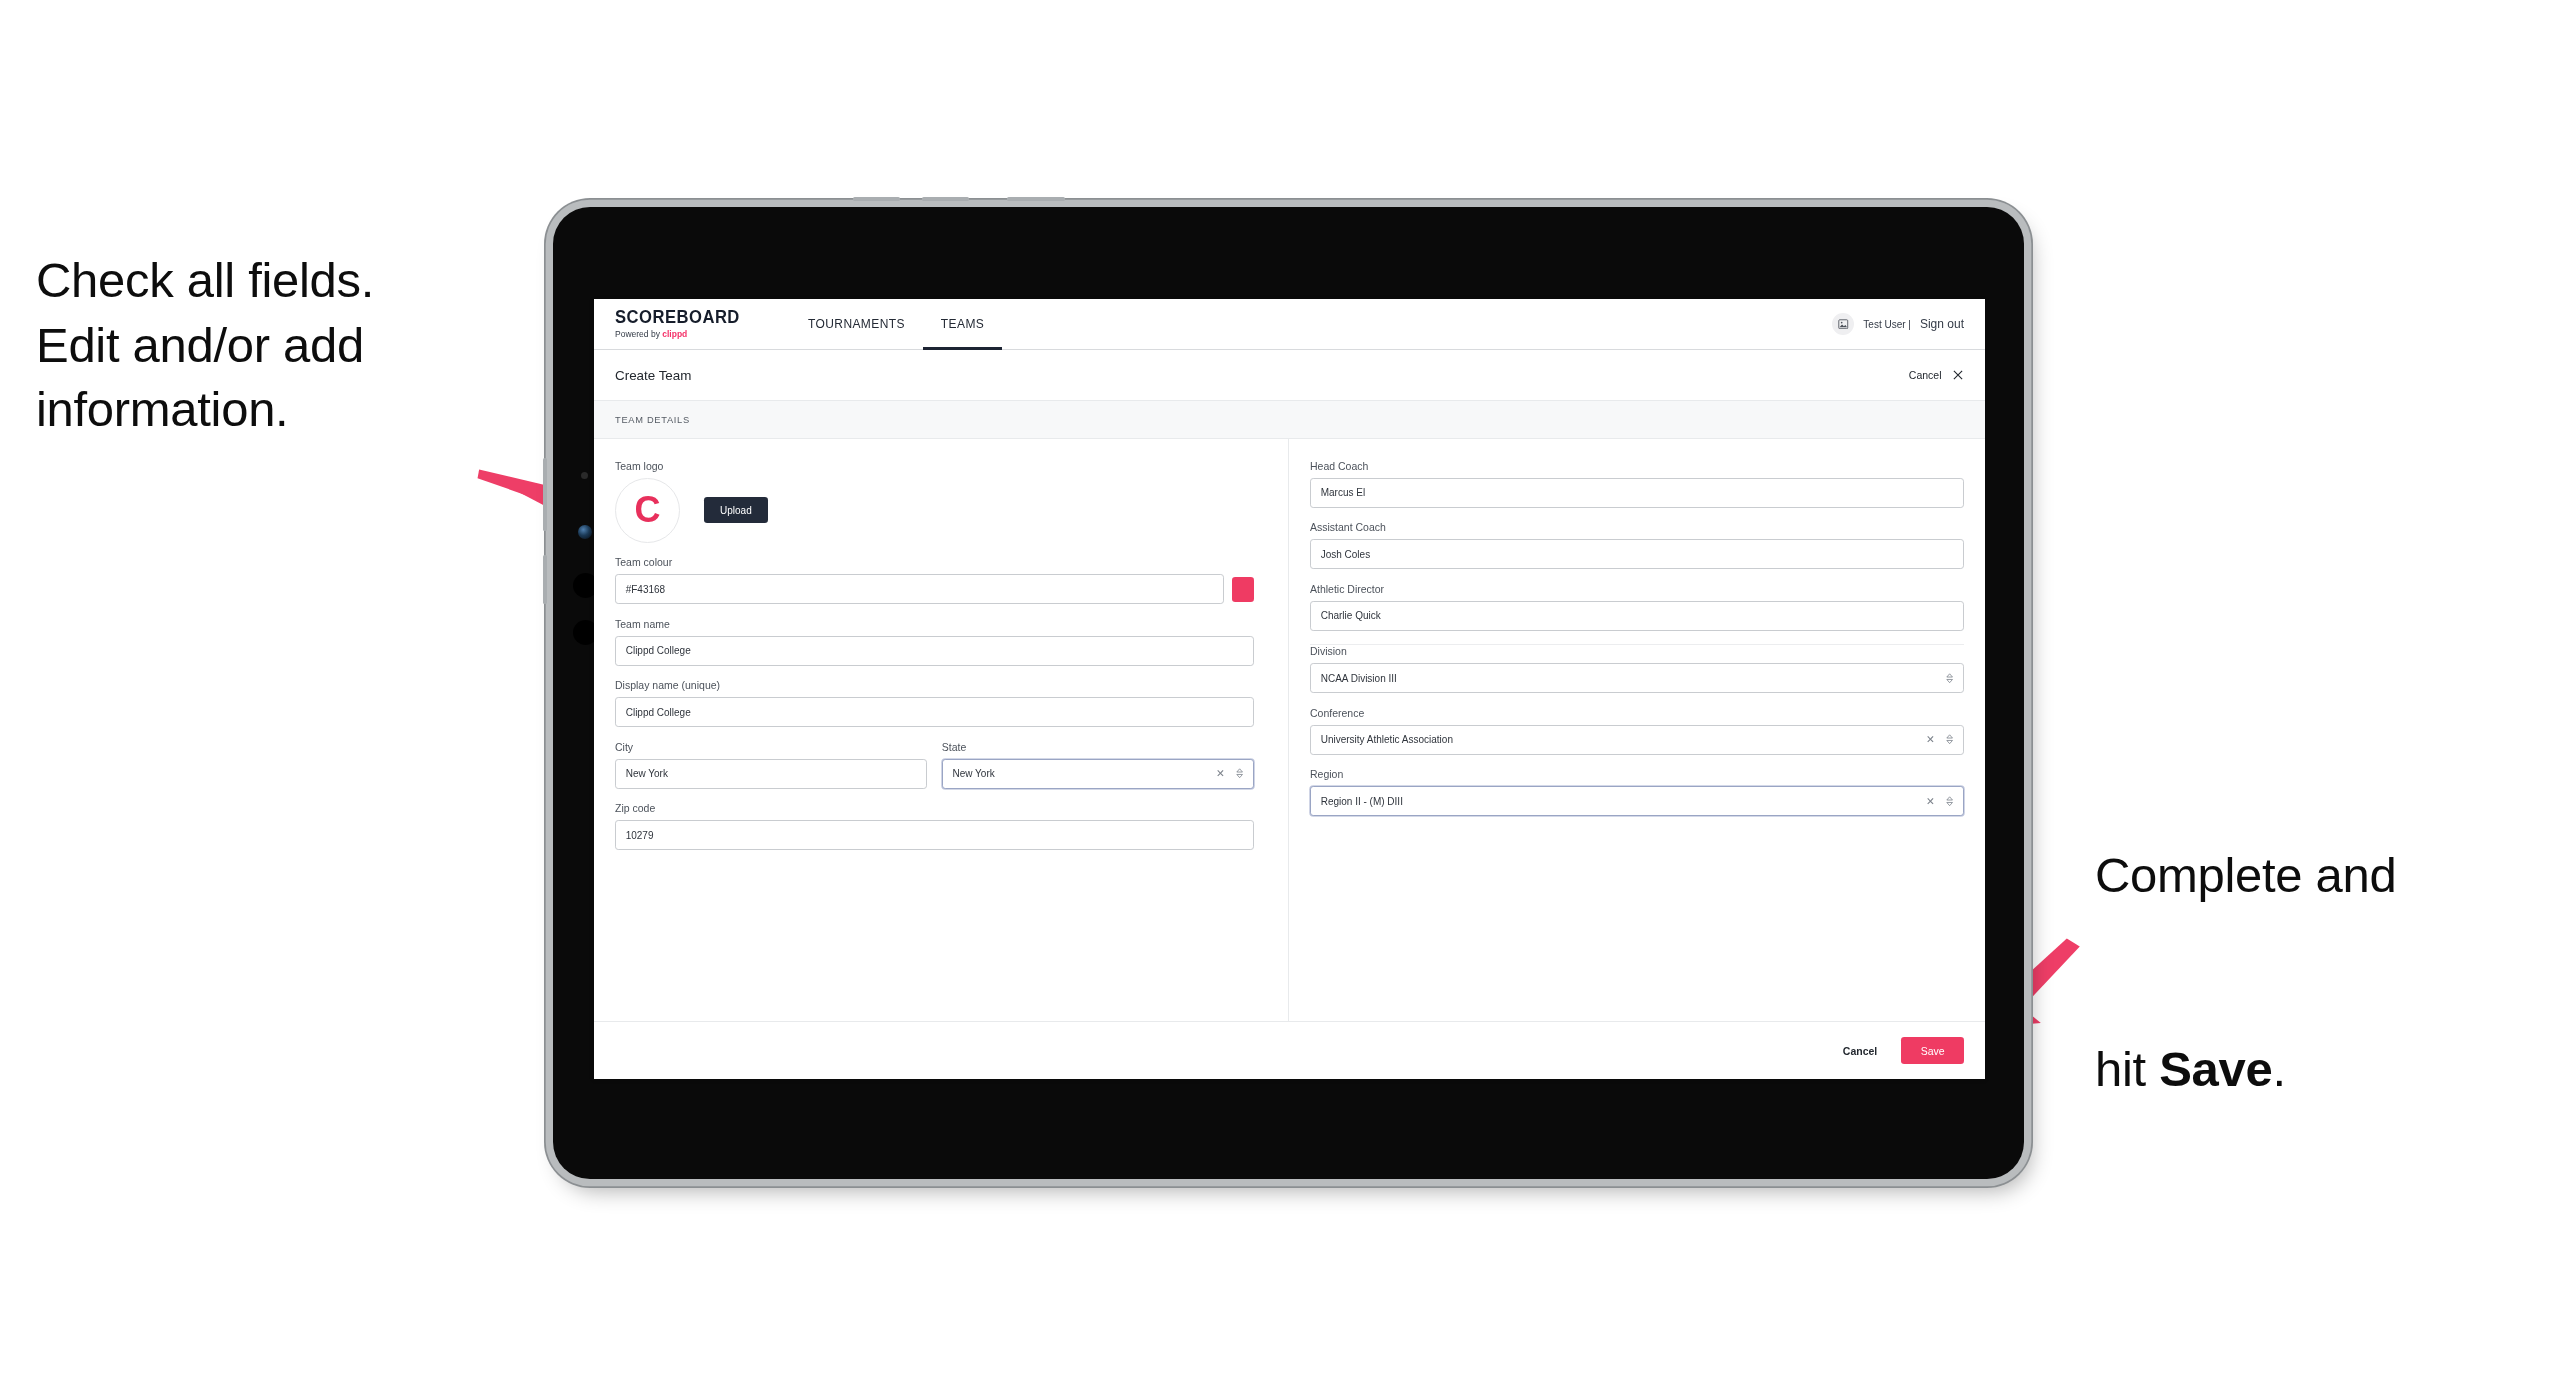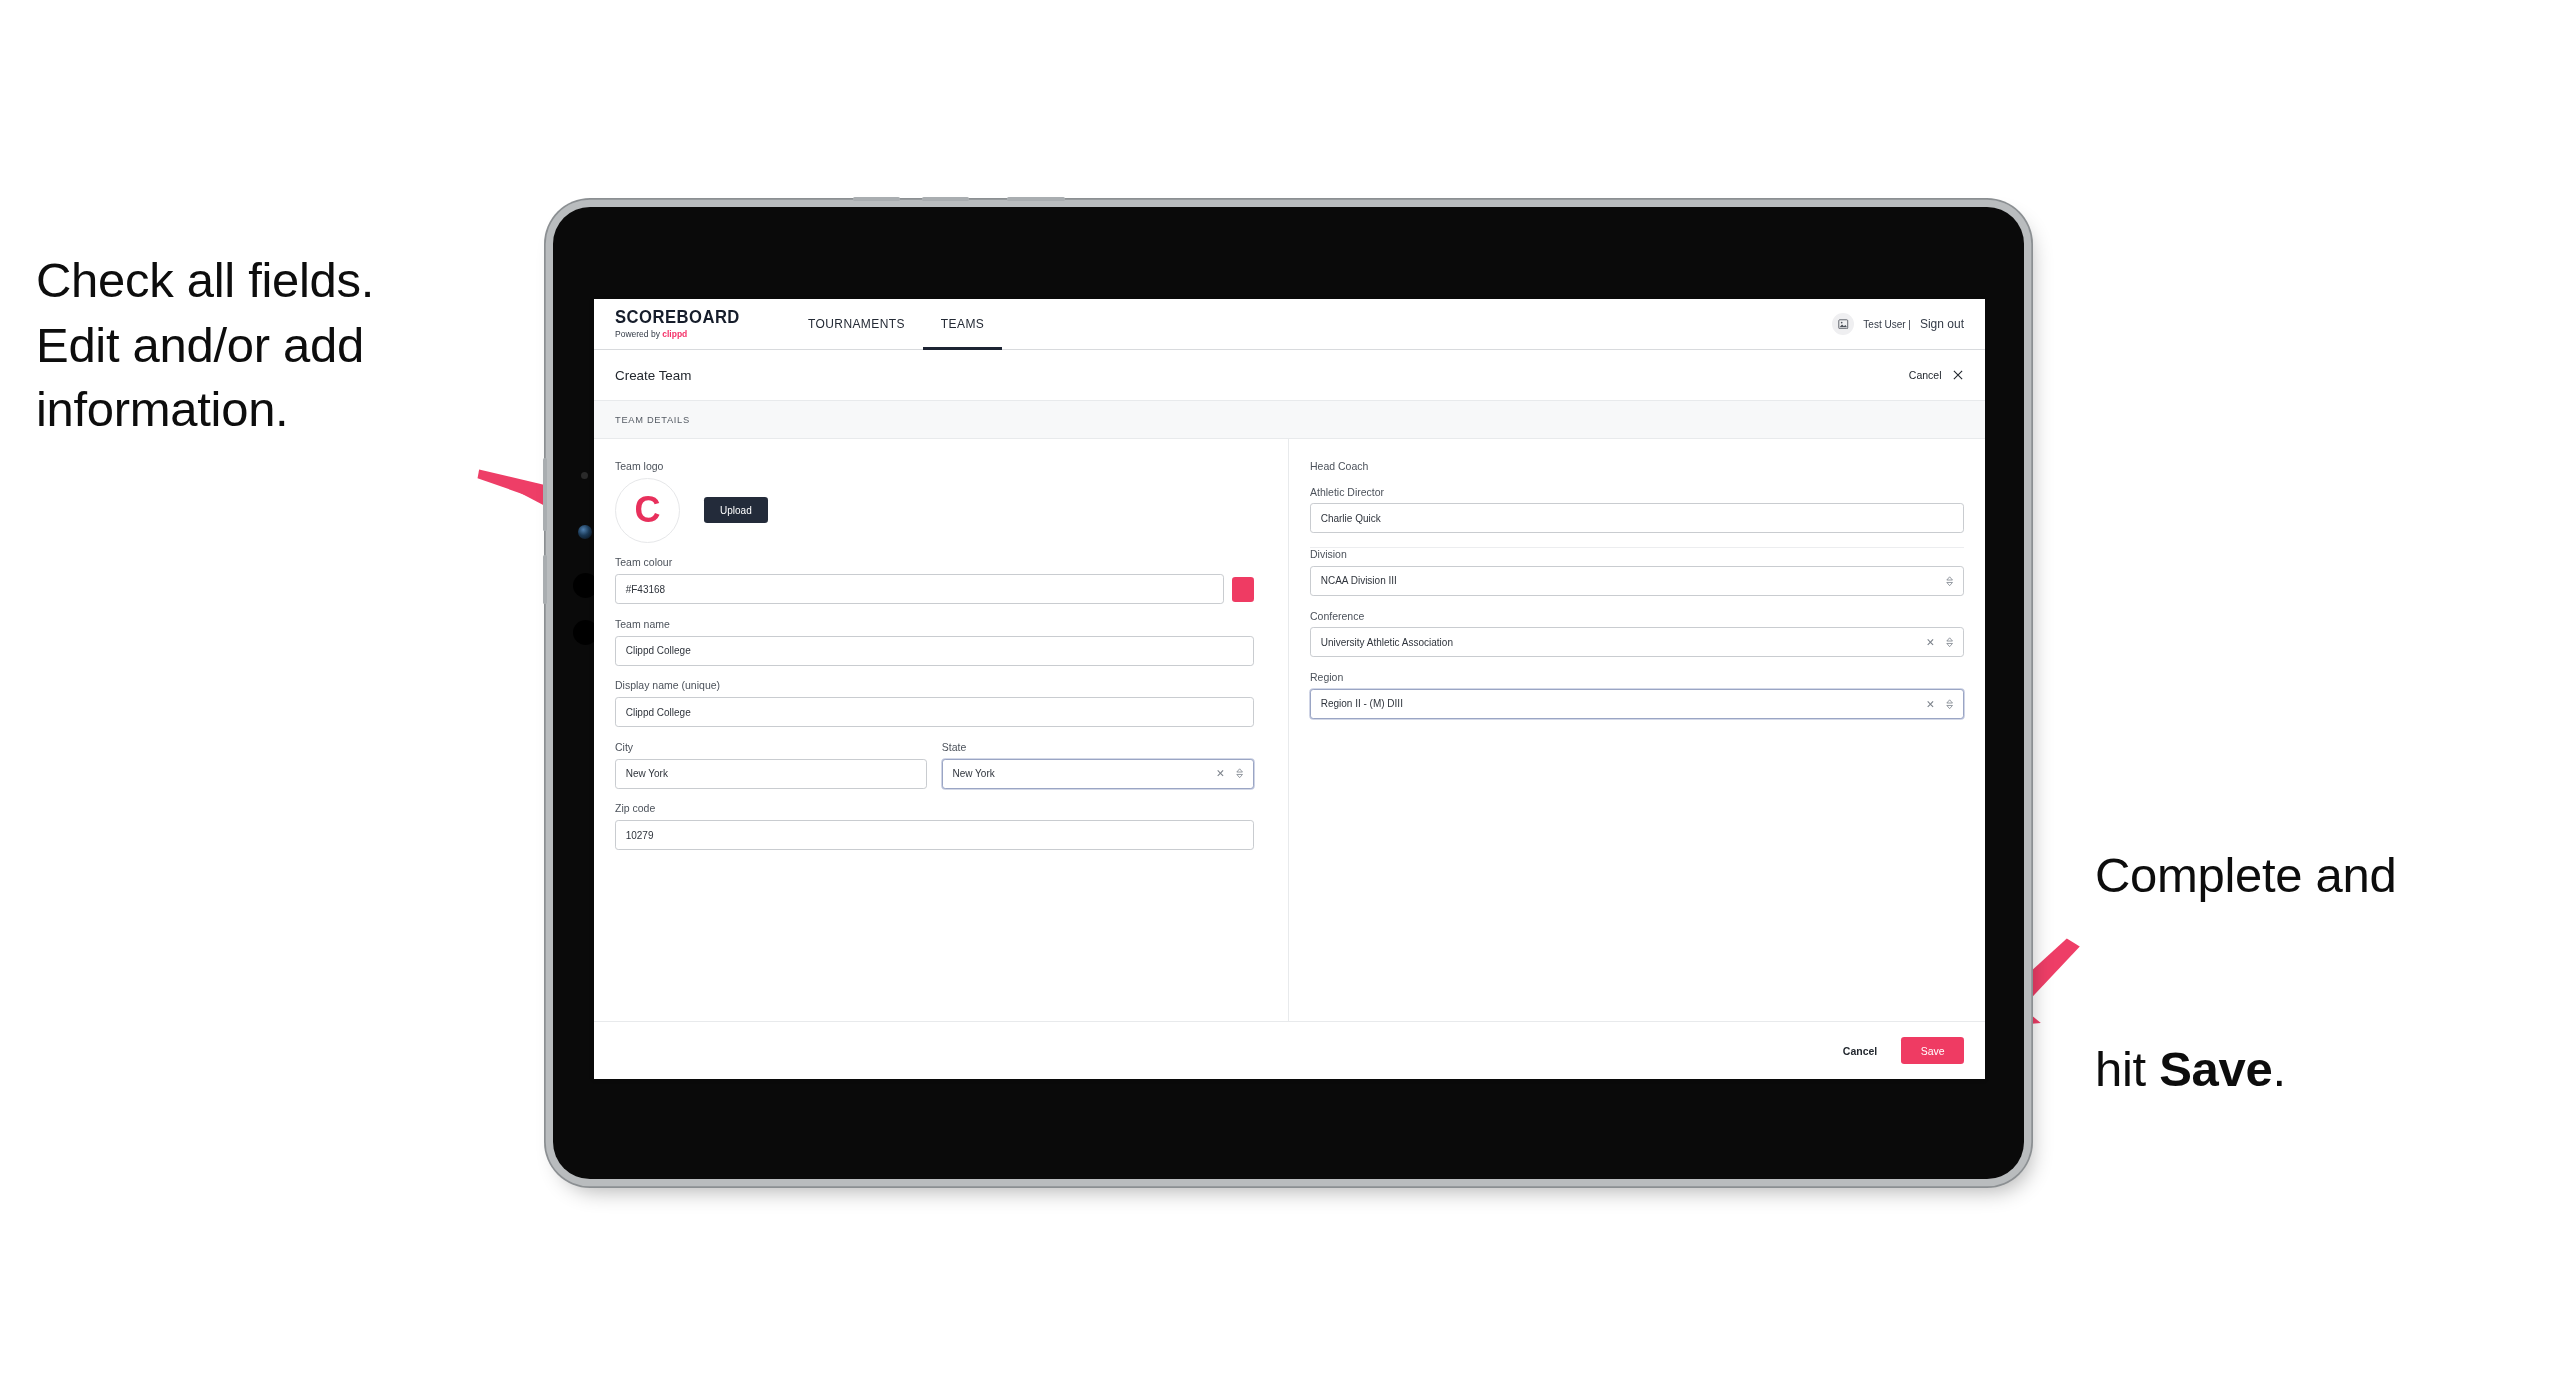--- a/index.html
+++ b/index.html
@@ -364,22 +364,27 @@
           <span class="field-label">Zip code</span>
           <div class="input">10279</div>
         </div>
 
       </div>
 
       <div id="col-right">
 
         <div class="field">
           <span class="field-label">Head Coach</span>
-        </div>
-
+          <div class="input">Marcus El</div>
+        </div>
+
+        <div class="field">
+          <span class="field-label">Assistant Coach</span>
+          <div class="input">Josh Coles</div>
+        </div>
 
         <div class="field">
           <span class="field-label">Athletic Director</span>
           <div class="input">Charlie Quick</div>
         </div>
 
         <div class="sep-right"></div>
 
 
         <div class="field">

